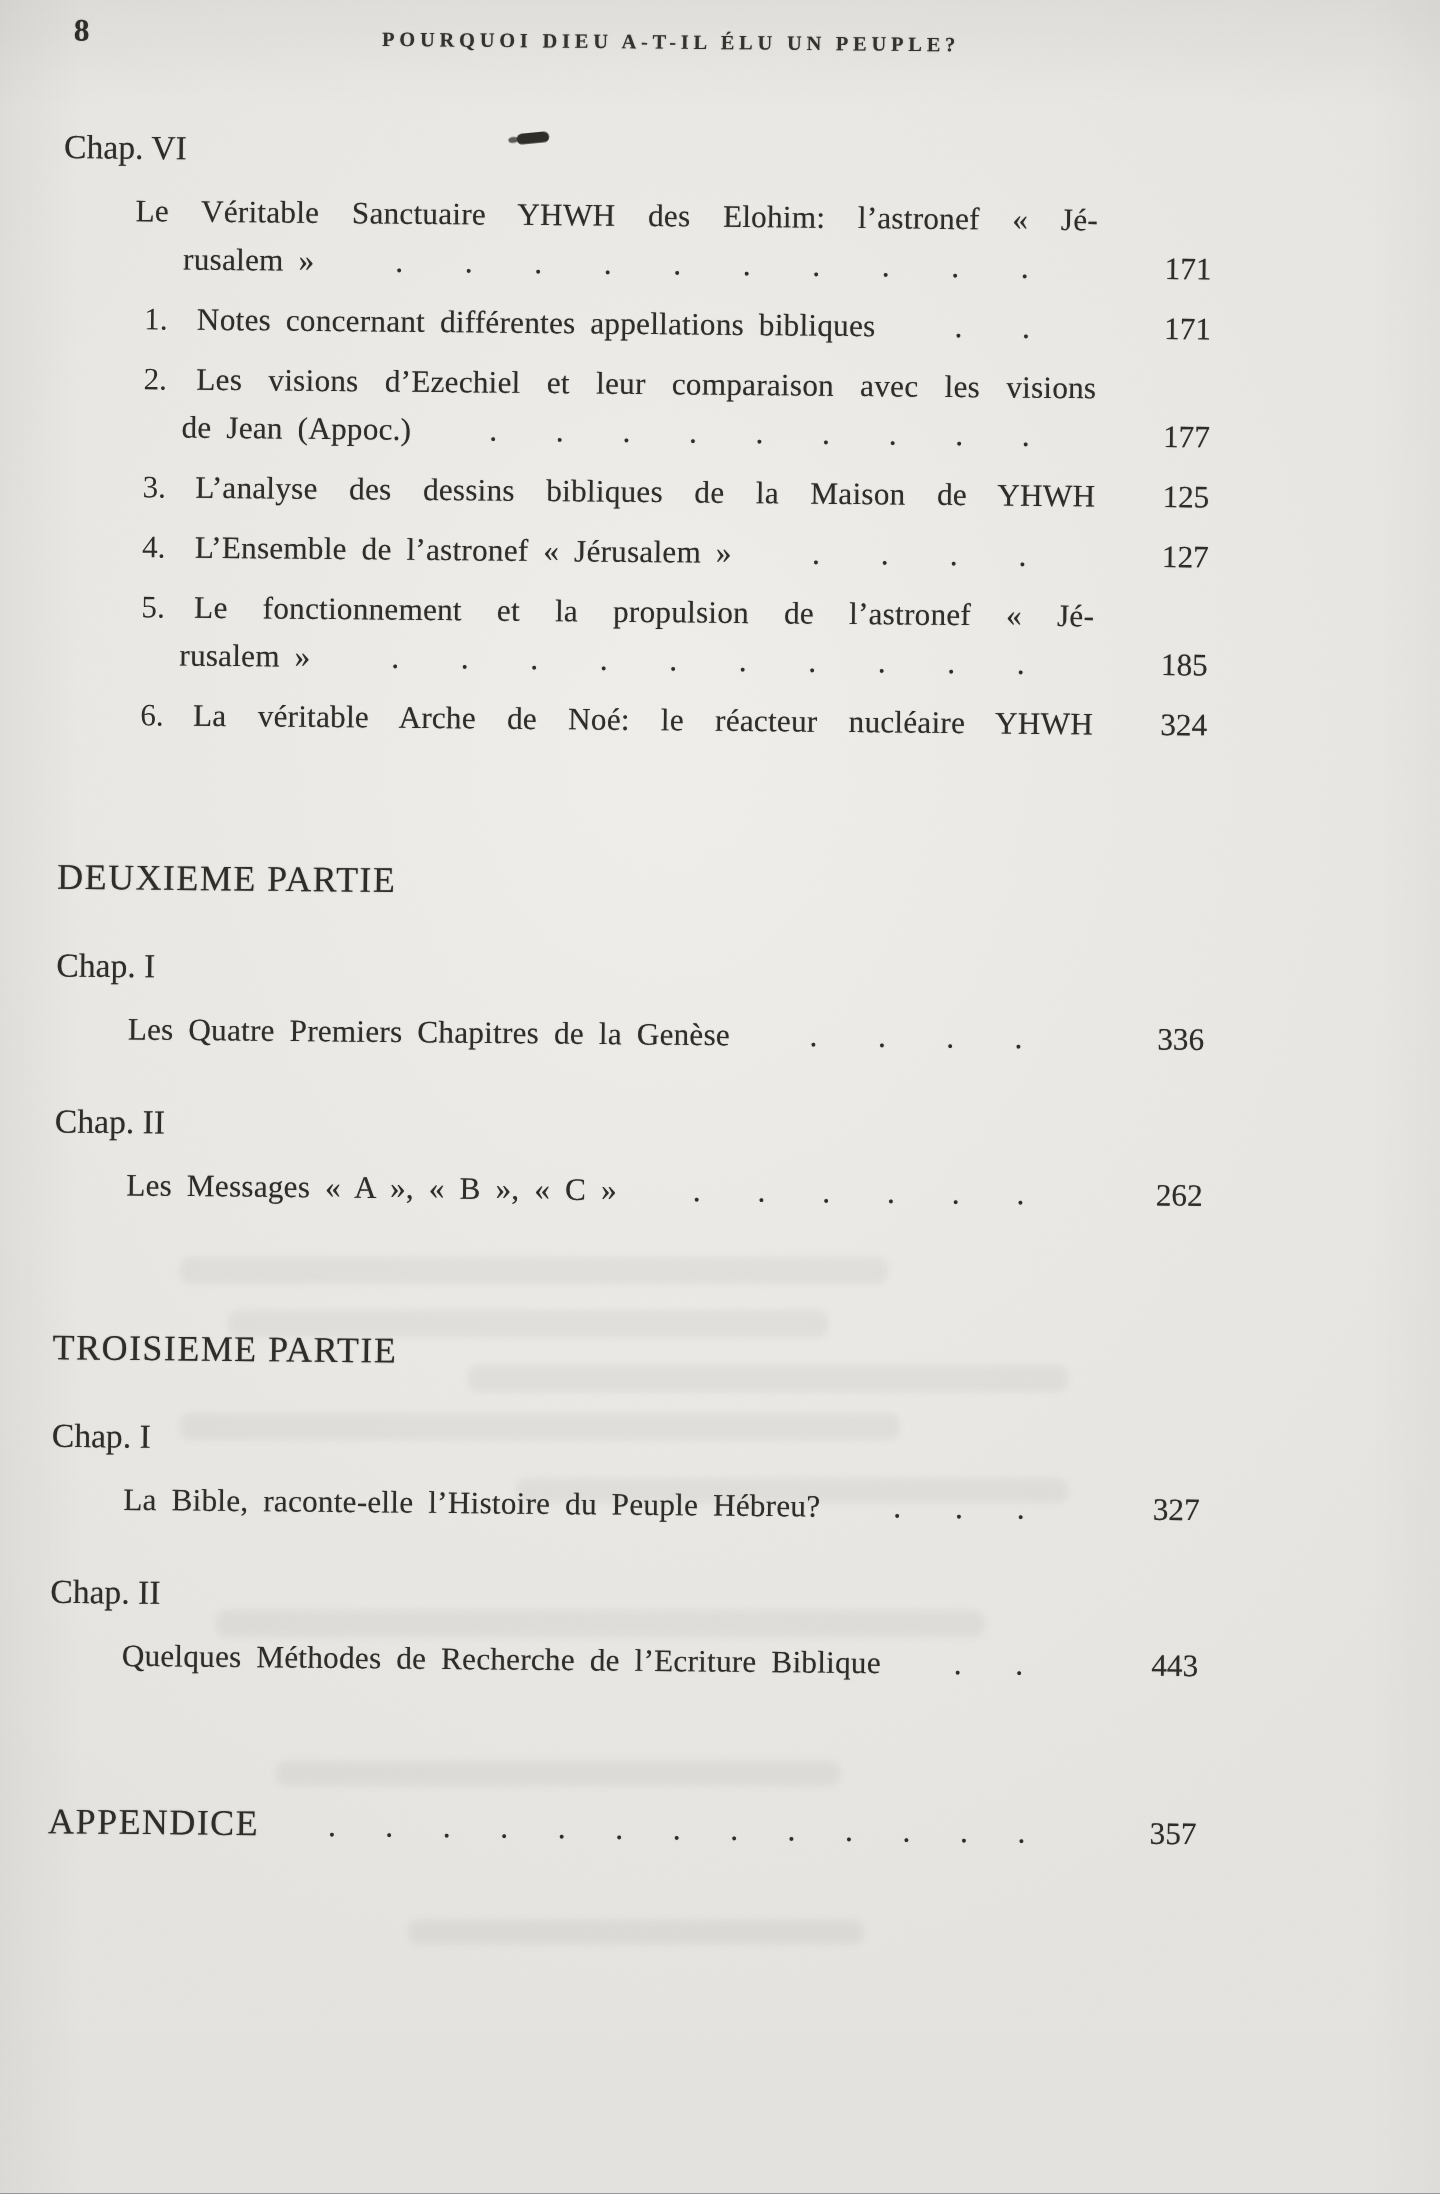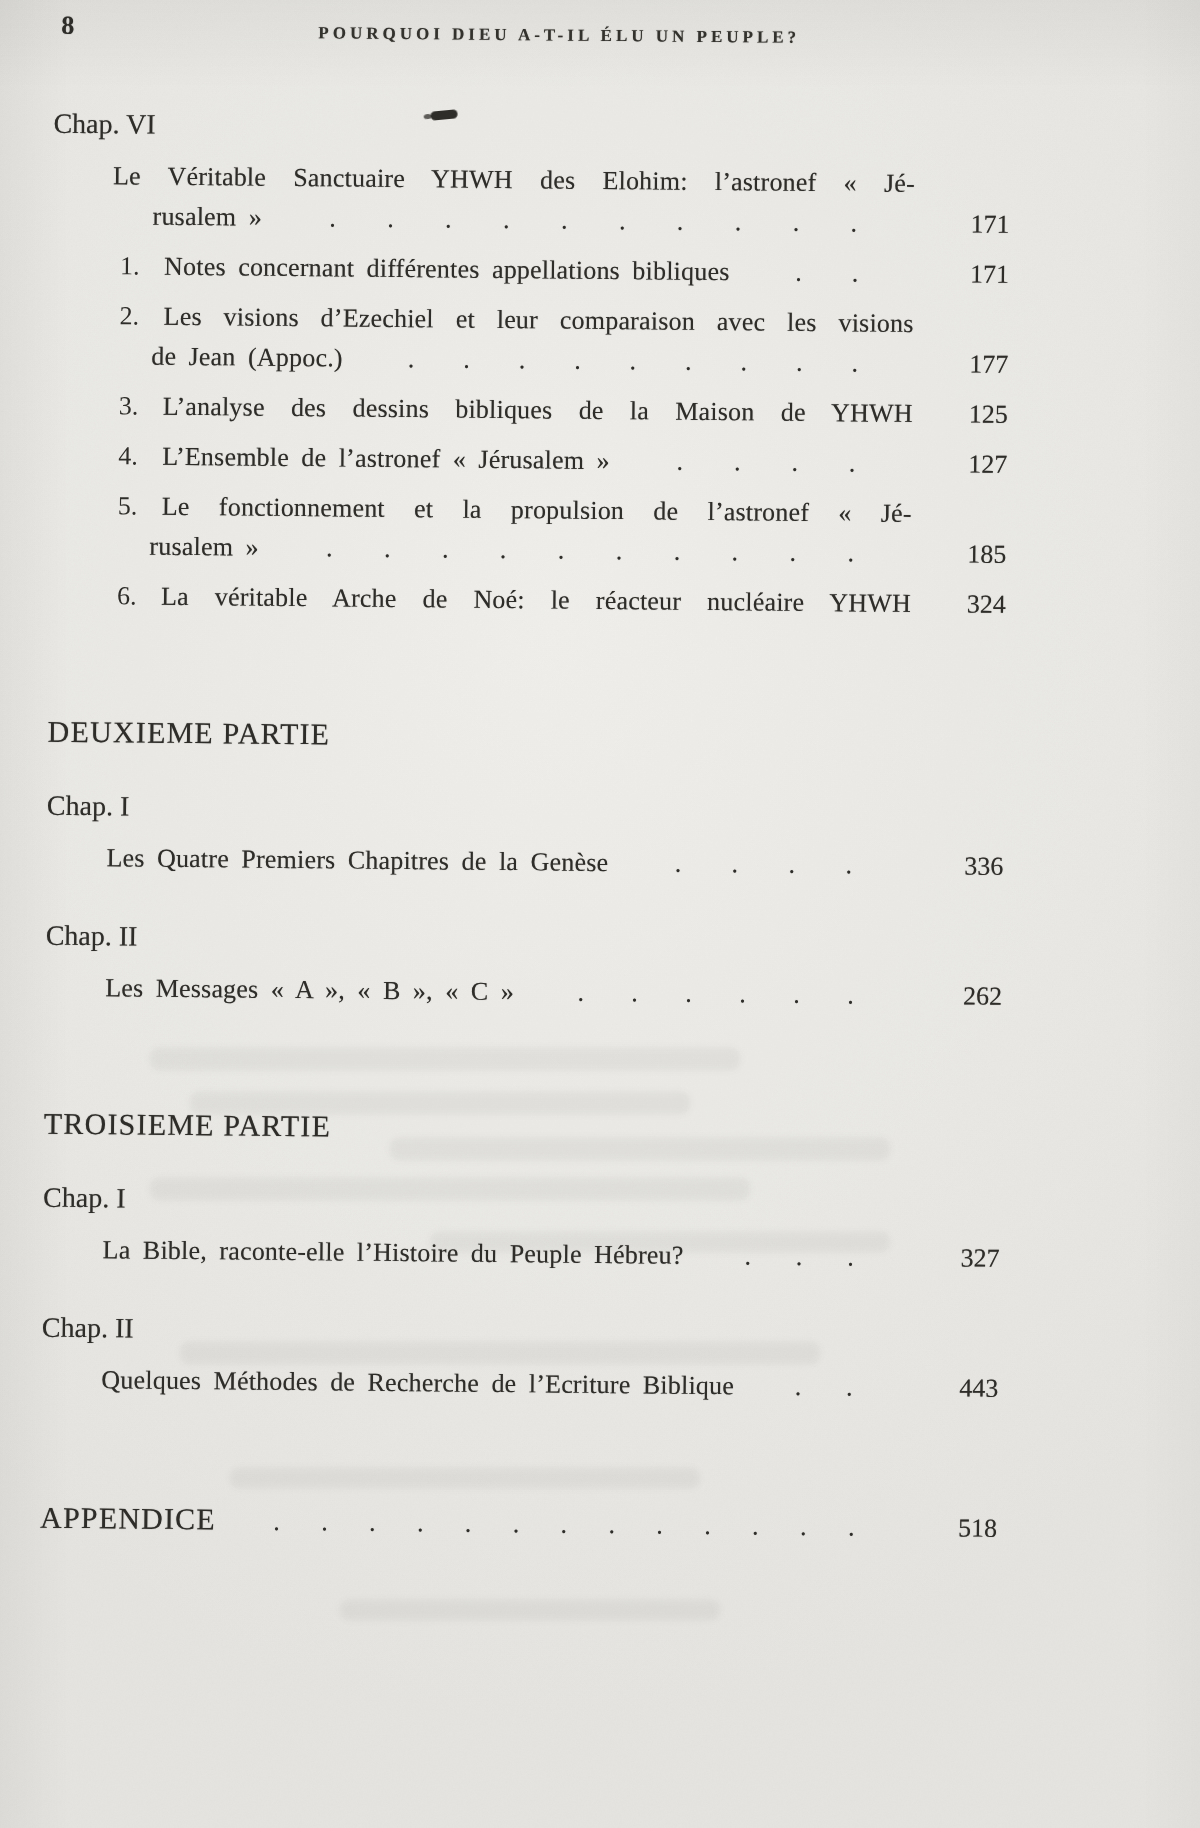--- a/index.html
+++ b/index.html
@@ -300,18 +300,18 @@
               <span class="dot">.</span>
               <span class="dot">.</span>
               <span class="dot">.</span>
               <span class="dot">.</span>
               <span class="dot">.</span>
               <span class="dot">.</span>
               <span class="dot">.</span>
               <span class="dot">.</span>
               <span class="dot">.</span>
             </span>
-            <span class="pg">518</span>
+            <span class="pg">357</span>
           </div>
         </div>
       </div>
   </div>
 </div>
 
 </body></html>

